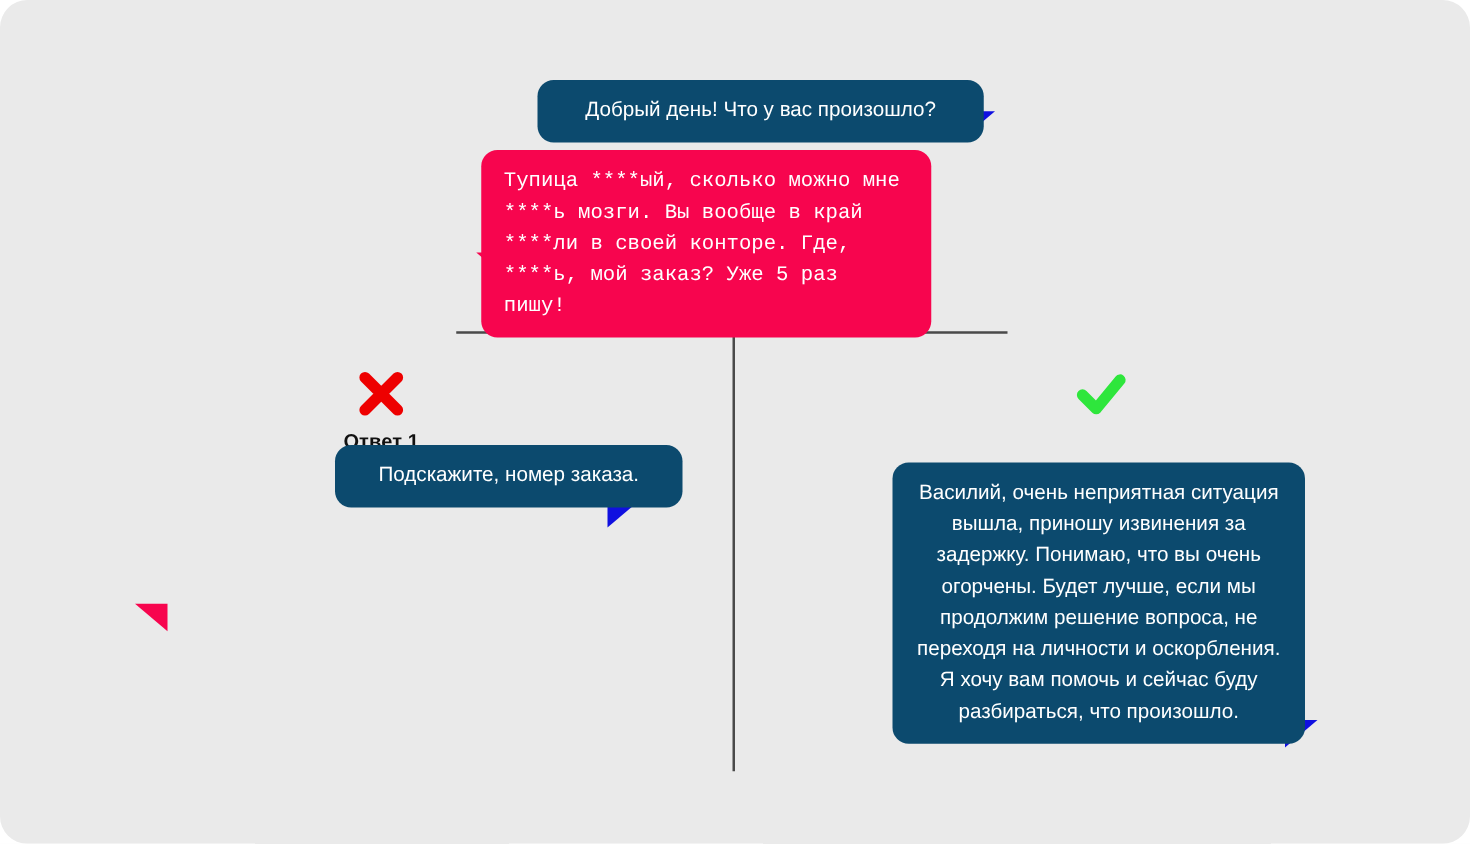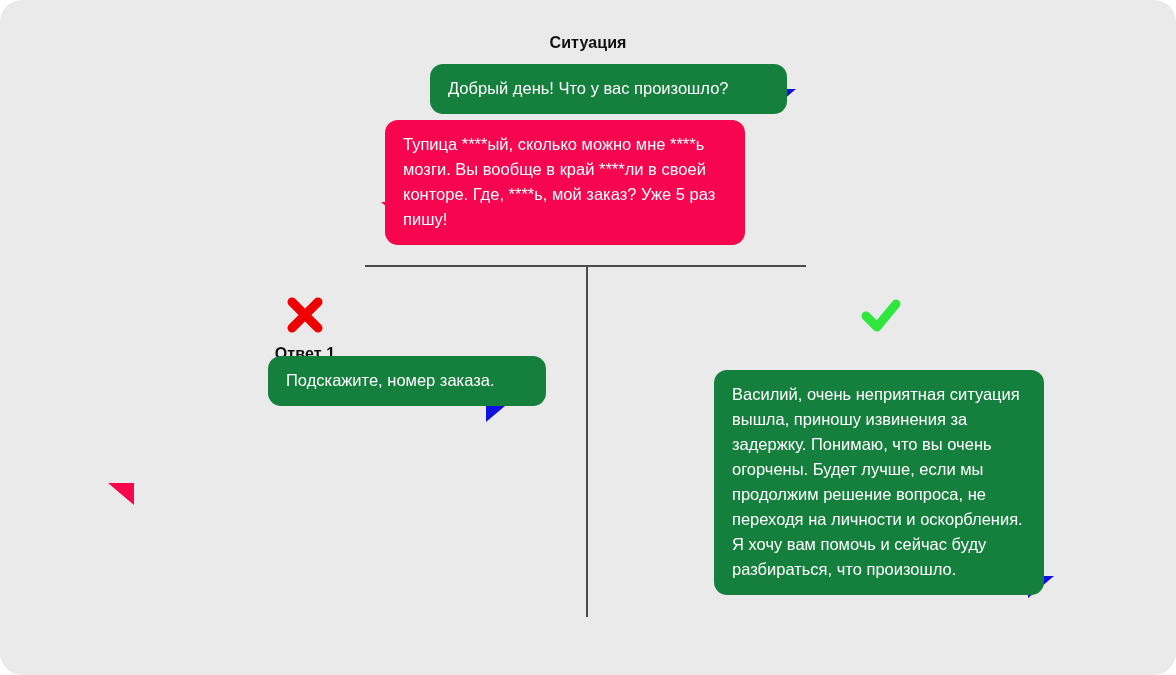--- a/index.html
+++ b/index.html
@@ -41,21 +41,21 @@
   .bubble {
     position: absolute;
     box-sizing: border-box;
     color: #ffffff;
     font-size: 16.5px;
     line-height: 25px;
     padding: 12px 18px 13px 18px;
     border-radius: 13px;
     z-index: 2;
   }
-  .bubble.blue { background: #15803d; }
+  .bubble.blue { background: #0c4a6e; text-align: center; }
   .bubble.red  { background: #f7054e; }
 
   
   .tail {
     position: absolute;
     width: 0; height: 0;
     z-index: 1;
   }
   
   .tail.right.blue {
@@ -65,21 +65,21 @@
   
   .tail.left.red {
     border-right: 26px solid #f7054e;
     border-bottom: 22px solid transparent;
   }
 
   
   #bubble-situation-agent { left: 430px; width: 357px; top: 64px; }
   #tail-situation-agent   { left: 770px; top: 89px; }
 
-  #bubble-situation-client { left: 385px; width: 360px; top: 120px; }
+  #bubble-situation-client { left: 385px; width: 360px; top: 120px; font-family: Liberation Mono, monospace; }
   #tail-situation-client   { left: 381px; top: 202px; }
 
   #bubble-a1-agent { left: 224px; width: 278px; top: 356px; margin-left: 44px; }
   #tail-a1-agent   { left: 486px; top: 400px; }
 
   #bubble-a1-client { left: 112px; width: 360px; top: 426px; }
   #tail-a1-client   { left: 108px; top: 483px; }
 
   #bubble-a2-agent { left: 714px; width: 330px; top: 370px; }
   #tail-a2-agent   { left: 1028px; top: 576px; }
@@ -99,21 +99,20 @@
     height: 46px;
   }
   #icon-cross { left: 282px; top: 292px; }
   #icon-check { left: 858px; top: 292px; }
 </style>
 </head>
 <body>
 
 <div id="canvas">
 
-  <div class="heading" id="title-situation">Ситуация</div>
 
   <div class="bubble blue" id="bubble-situation-agent">Добрый день! Что у вас произошло?</div>
   <div class="tail right blue" id="tail-situation-agent"></div>
 
   <div class="bubble red" id="bubble-situation-client">Тупица ****ый, сколько можно мне ****ь мозги. Вы вообще в край ****ли в своей конторе. Где, ****ь, мой заказ? Уже 5 раз пишу!</div>
   <div class="tail left red" id="tail-situation-client"></div>
 
   <div class="rule" id="rule-horizontal"></div>
   <div class="rule" id="rule-vertical"></div>
 

